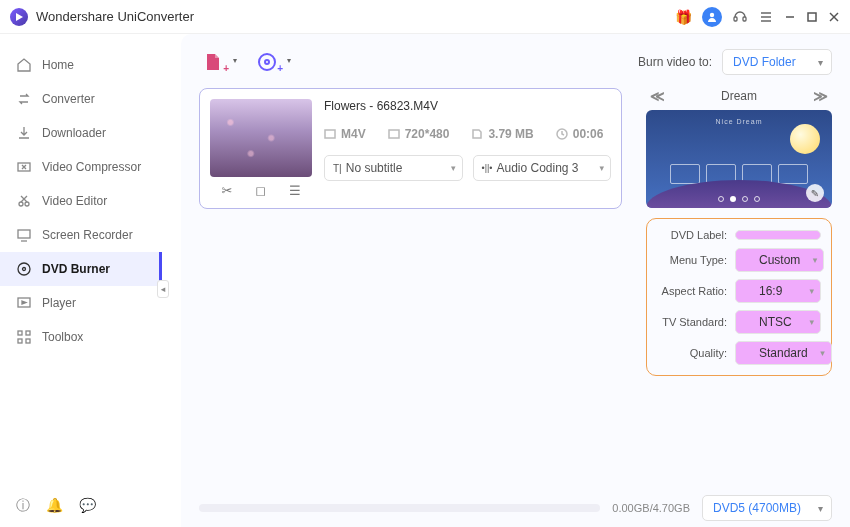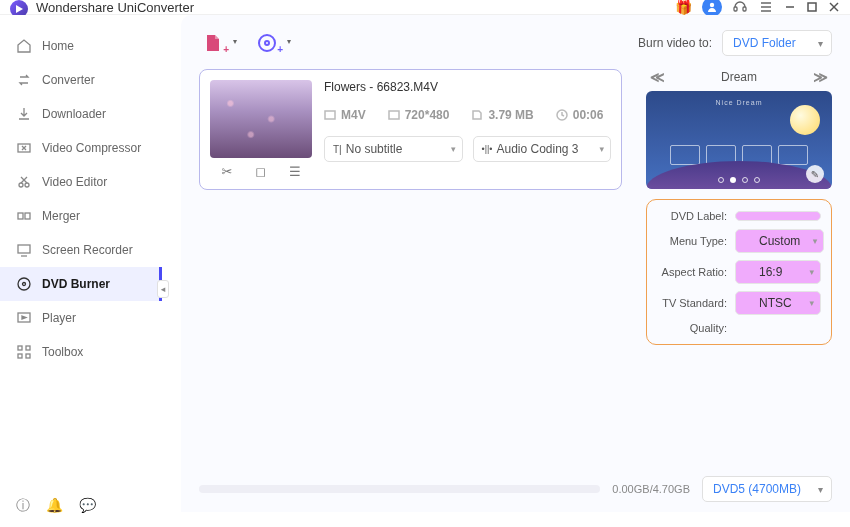--- a/index.html
+++ b/index.html
@@ -1,17 +1,17 @@
 <!DOCTYPE html>
 <html><head>
 <meta charset="utf-8">
 <style>
 * { margin: 0; padding: 0; box-sizing: border-box; font-family: -apple-system, BlinkMacSystemFont, "Segoe UI", Arial, sans-serif; font-size: 12px; }
 body { width: 850px; height: 527px; background: #fff; overflow: hidden; }
-.titlebar { height: 15px; display: flex; padding: 0 10px; border-bottom: 1px solid #f0f0f0; }
+.titlebar { height: 34px; display: flex; align-items: center; padding: 0 10px; border-bottom: 1px solid #f0f0f0; }
 .logo-icon { width: 18px; height: 18px; background: linear-gradient(135deg, #7b5cff, #4a3aa8); border-radius: 50%; display: flex; align-items: center; justify-content: center; margin-right: 8px; }
 .logo-icon svg { width: 10px; height: 10px; fill: #fff; }
 .app-title { font-size: 13px; font-weight: 500; color: #333; }
 .title-right { margin-left: auto; display: flex; align-items: center; gap: 10px; }
 .title-right .ico { width: 16px; height: 16px; color: #666; cursor: pointer; display: flex; align-items: center; justify-content: center; }
 .user-badge { width: 20px; height: 20px; border-radius: 50%; background: #3b82f6; display: flex; align-items: center; justify-content: center; }
 .gift-ico { color: #ef4444; font-size: 14px; }
 .win-ctrl { width: 12px; height: 12px; stroke: #555; stroke-width: 1.5; fill: none; cursor: pointer; }
 .main { display: flex; height: calc(527px - 30px); gap: 19px; }
 .sidebar { width: 162px; background: #fff; padding-top: 14px; }
@@ -145,27 +145,20 @@
     <div class="nav-item">
         <svg class="nav-icon" viewBox="0 0 16 16" fill="none" stroke="currentColor" stroke-width="1.3">
           <circle cx="5" cy="11" r="2"></circle>
           <circle cx="11" cy="11" r="2"></circle>
           <path d="M5 9L11 3M11 9L5 3"></path>
         </svg>
         <span>Video Editor</span>
       </div>
     <div class="nav-item">
         <svg class="nav-icon" viewBox="0 0 16 16" fill="none" stroke="currentColor" stroke-width="1.3">
-          <rect x="2" y="5" width="5" height="6"></rect>
-          <rect x="9" y="5" width="5" height="6"></rect>
-        </svg>
-        <span>Merger</span>
-      </div>
-    <div class="nav-item">
-        <svg class="nav-icon" viewBox="0 0 16 16" fill="none" stroke="currentColor" stroke-width="1.3">
           <rect x="2" y="3" width="12" height="8"></rect>
           <path d="M5 14h6"></path>
         </svg>
         <span>Screen Recorder</span>
       </div>
     <div class="nav-item active">
         <svg class="nav-icon" viewBox="0 0 16 16" fill="none" stroke="currentColor" stroke-width="1.3">
           <circle cx="8" cy="8" r="6"></circle>
           <circle cx="8" cy="8" r="1.5"></circle>
         </svg>
@@ -310,20 +303,21 @@
           <div class="setting-row">
               <div class="setting-label">Aspect Ratio:</div>
               <div class="setting-input dd"><span>16:9</span></div>
             </div>
           <div class="setting-row">
               <div class="setting-label">TV Standard:</div>
               <div class="setting-input dd"><span>NTSC</span></div>
             </div>
           <div class="setting-row">
               <div class="setting-label">Quality:</div>
+              <div class="setting-input dd"><span>Standard</span></div>
             </div>
         </div>
       </div>
     </div>
 
     <div class="footer">
       <div class="progress-track"></div>
       <div class="size-text">0.00GB/4.70GB</div>
       <div class="dropdown" style="min-width:130px"><span>DVD5 (4700MB)</span></div>
     </div>

